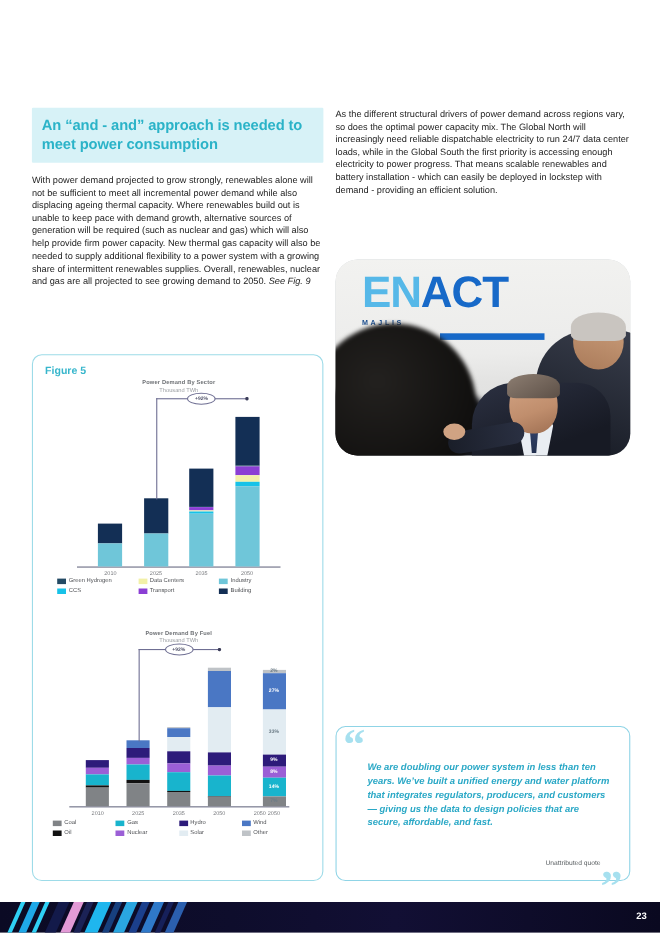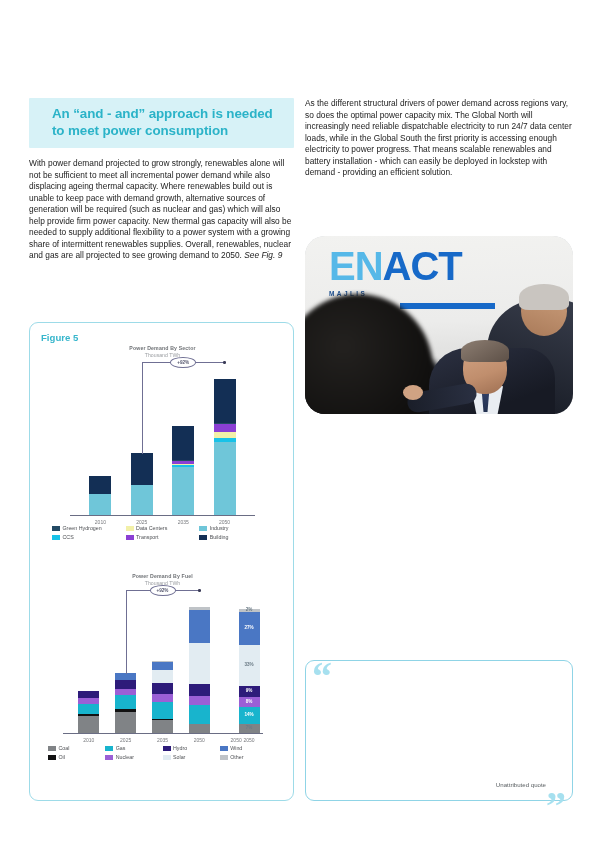--- a/index.html
+++ b/index.html
@@ -13,21 +13,21 @@
   }
   .page { position:absolute; inset:0; }
 
   
   .col-left  { position:absolute; left:29px;  top:98px; width:265px; }
   .col-right { position:absolute; left:305px; top:98px; width:268px; }
 
   
   .heading-box {
     background:#d7f2f7;
-    padding:8px 9px 9px 23px;
+    padding:8px 9px 9px 9px;
     border-radius:1px;
   }
   .heading-box h1 {
     margin:0;
     font-size:13.4px;
     line-height:16.5px;
     font-weight:bold;
     color:#2bb3c8;
     letter-spacing:-0.1px;
   }
@@ -475,18 +475,35 @@
           <div class="legend-item" style="width: 25%;">
             <span class="swatch" style="background: rgb(191, 195, 199);"></span>
             <span>Other</span>
           </div>
         </div>
     </div>
   </div>
 
   <div class="quote-box">
     <div class="quote-mark quote-open">“</div>
+    <div class="quote-text">We are doubling our power system in less than ten years. We’ve built a unified energy and water platform that integrates regulators, producers, and customers — giving us the data to design policies that are secure, affordable, and fast.</div>
     <div class="quote-attr">Unattributed quote</div>
     <div class="quote-mark quote-close">”</div>
   </div>
 
+  <div class="footer">
+    <div class="stripe" style="left:12px;width:4px;background:#2fd0f5;"></div>
+    <div class="stripe" style="left:22px;width:7px;background:#1fa8e8;"></div>
+    <div class="stripe" style="left:34px;width:4px;background:#2fd0f5;"></div>
+    <div class="stripe" style="left:46px;width:10px;background:#131a4a;"></div>
+    <div class="stripe" style="left:60px;width:9px;background:#e39ad6;"></div>
+    <div class="stripe" style="left:72px;width:6px;background:#1b2256;"></div>
+    <div class="stripe" style="left:82px;width:12px;background:#1fb6ee;"></div>
+    <div class="stripe" style="left:98px;width:6px;background:#17407e;"></div>
+    <div class="stripe" style="left:108px;width:10px;background:#2aa6e0;"></div>
+    <div class="stripe" style="left:122px;width:7px;background:#1b3f8c;"></div>
+    <div class="stripe" style="left:133px;width:9px;background:#2f79c9;"></div>
+    <div class="stripe" style="left:146px;width:5px;background:#16205a;"></div>
+    <div class="stripe" style="left:155px;width:8px;background:#2b5fae;"></div>
+    <div class="pagenum">23</div>
+  </div>
 
 </div>
 
 </body></html>

